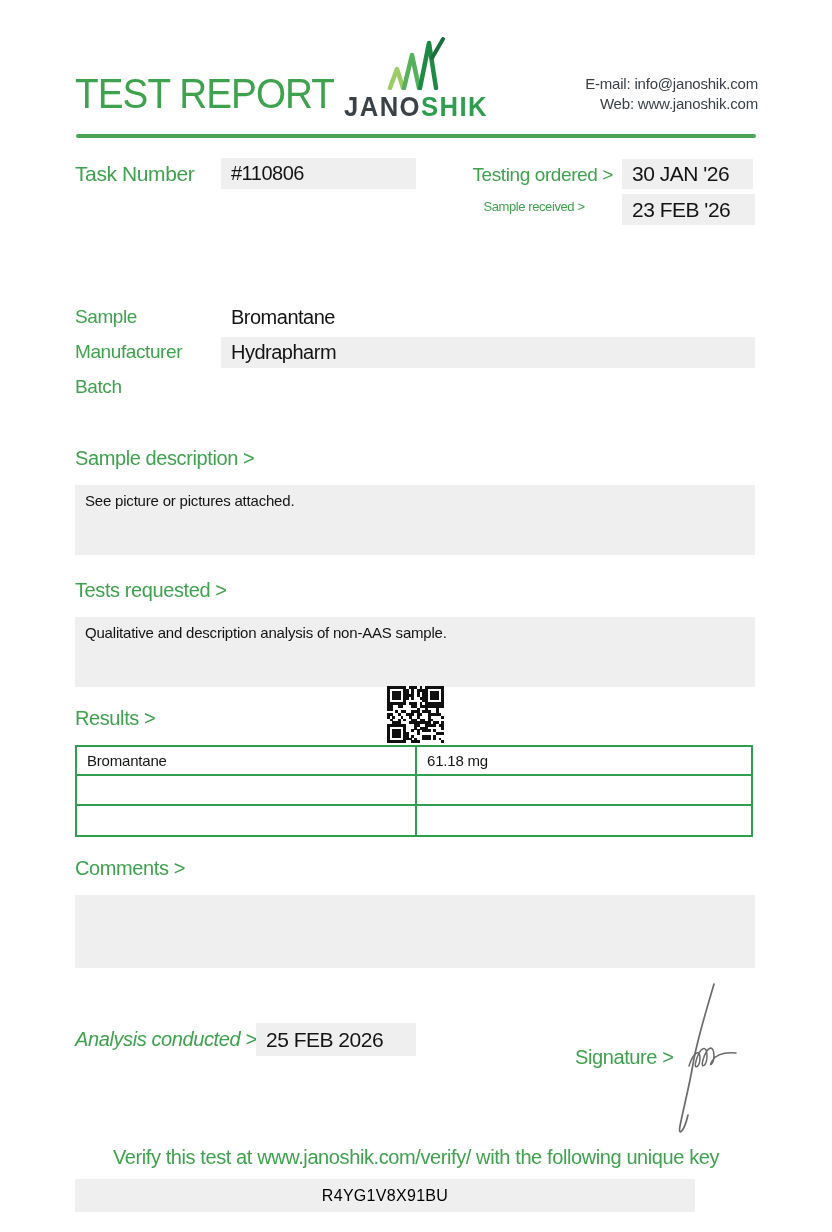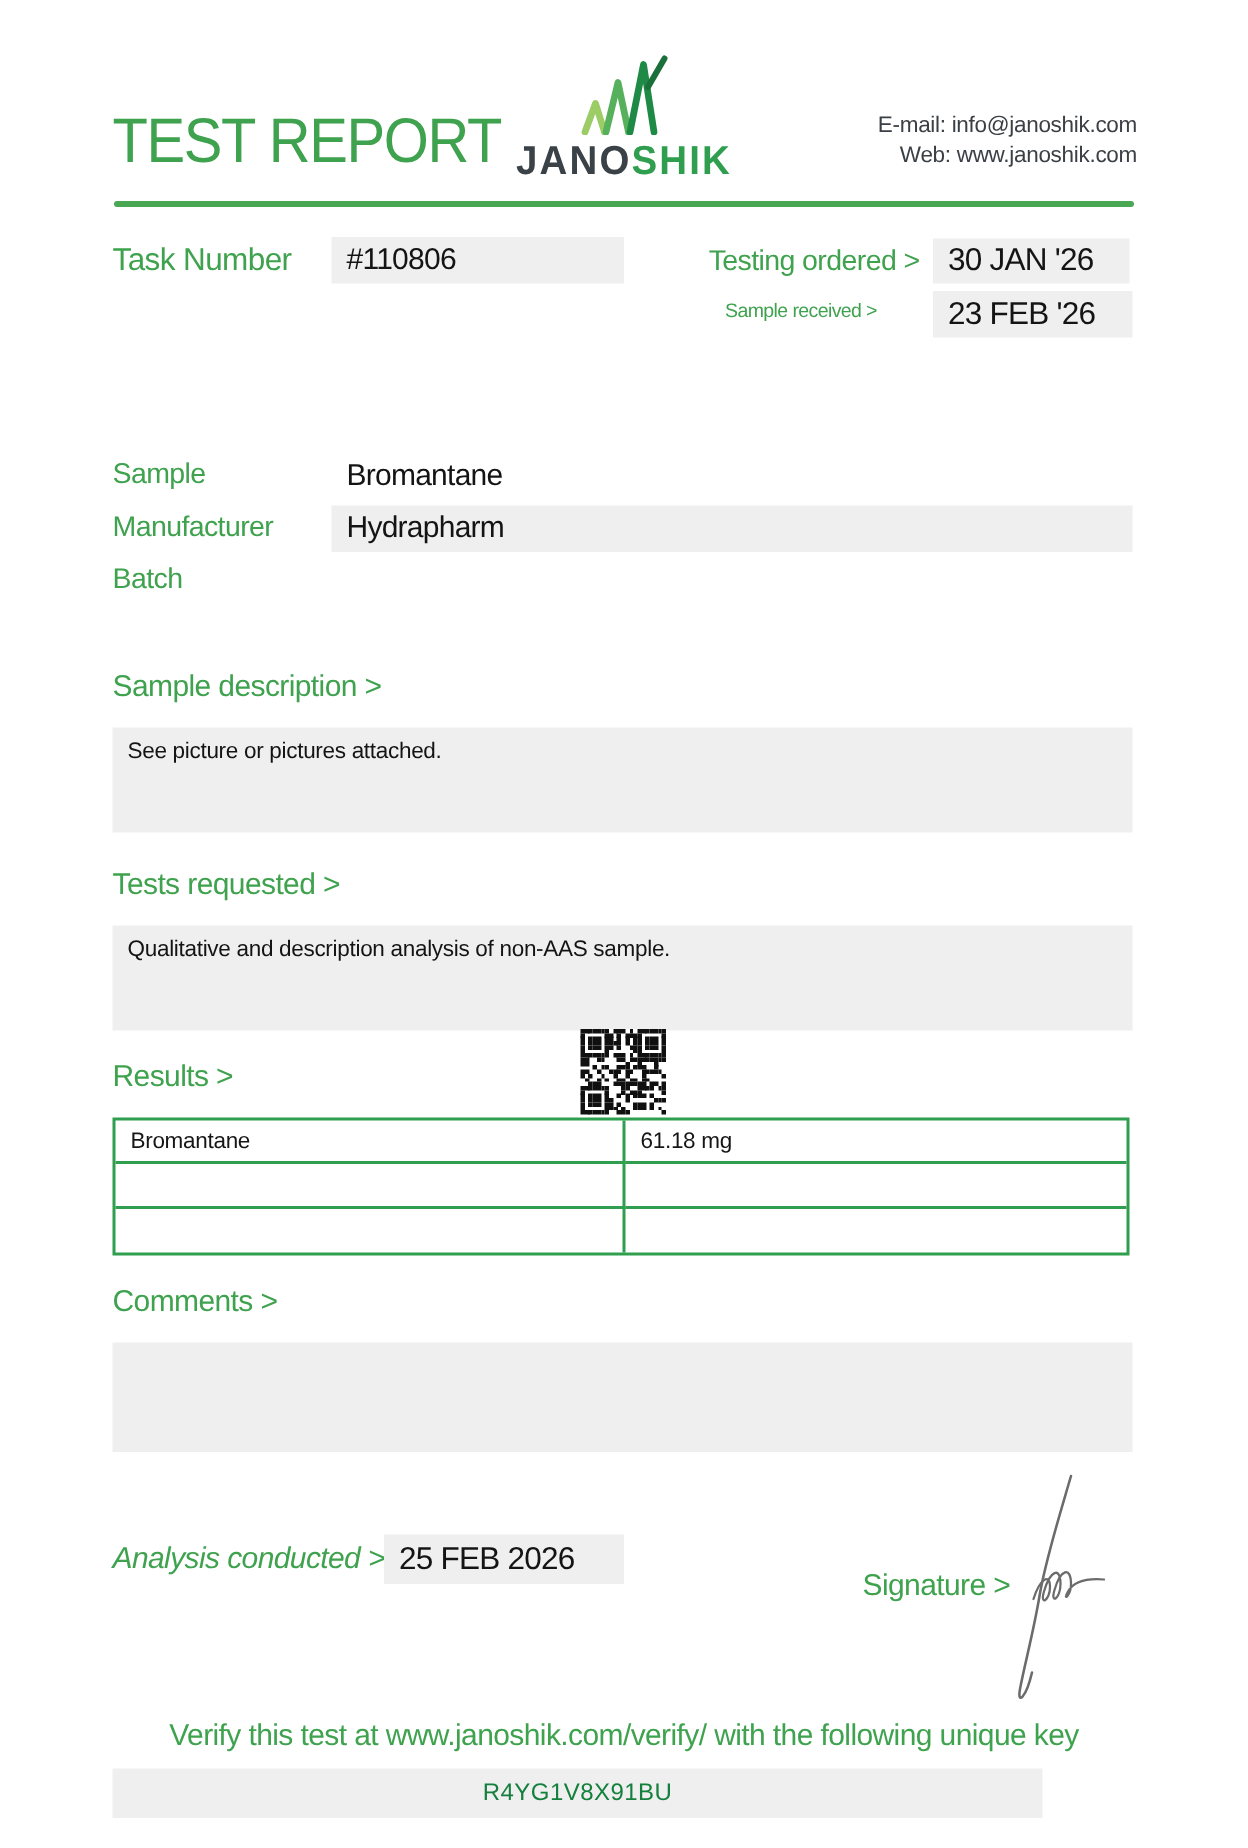--- a/index.html
+++ b/index.html
@@ -46,21 +46,21 @@
   .qr i{position:absolute;width:2.8px;height:2.8px;background:#101010;}
   
   .signature{position:absolute;left:650px;top:978px;}
   .verify-line{
     position:absolute;left:0;top:1146px;width:832px;text-align:center;
     color:#3fa24e;font-size:20px;letter-spacing:-0.4px;
   }
   .key-box{
     position:absolute;left:75px;top:1179px;width:620px;height:33px;background:#efefef;
     display:flex;align-items:center;justify-content:center;
-    font-size:16px;letter-spacing:0.3px;color:#15803d;
+    font-size:16px;letter-spacing:0.3px;color:#000000;
   }
 </style>
 </head>
 <body>
 
 <div class="page">
 
   <div class="report-title">TEST REPORT</div>
 
   <div class="logo">

